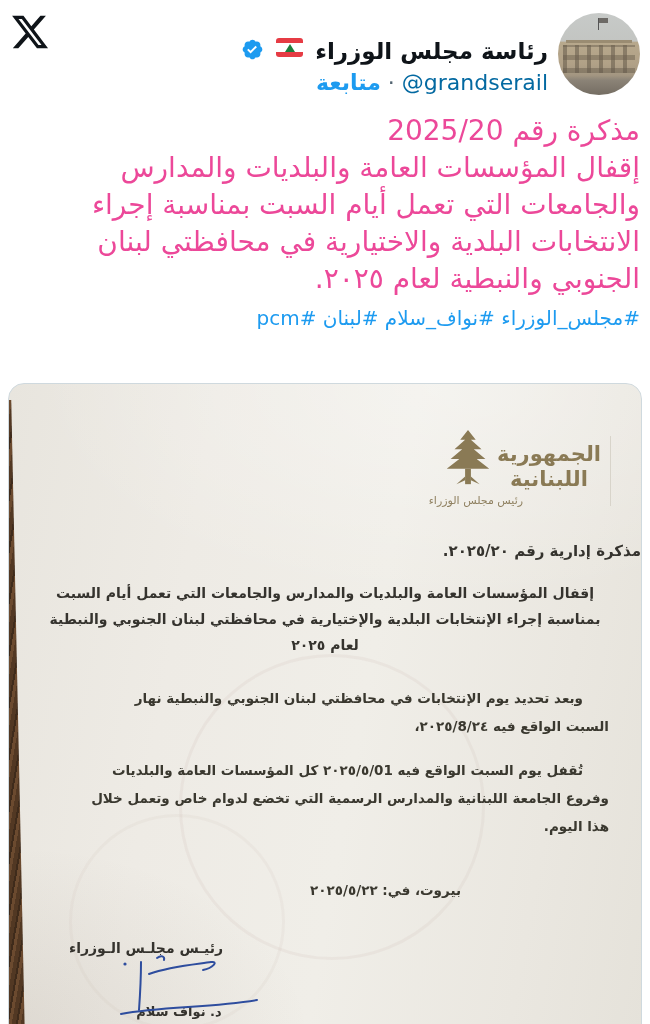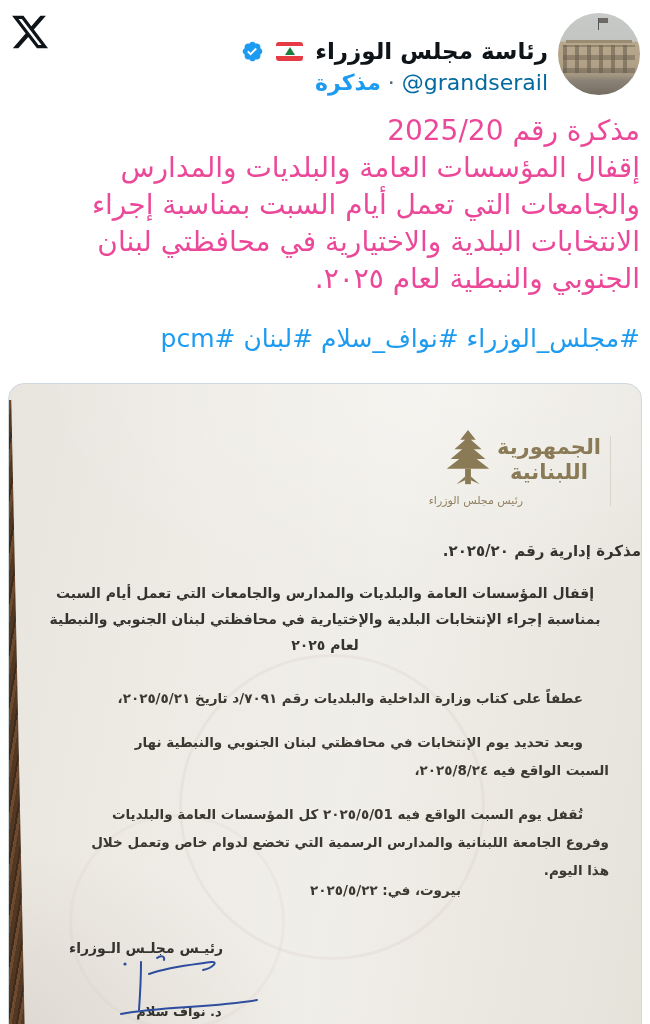--- a/index.html
+++ b/index.html
@@ -25,41 +25,41 @@
     position:absolute;left:6%;right:6%;top:40%;height:34%;
     background:
       repeating-linear-gradient(90deg,rgba(84,74,60,.55) 0 4px,transparent 4px 12px),
       repeating-linear-gradient(0deg,rgba(84,74,60,.45) 0 5px,transparent 5px 13px);
     opacity:.8;
   }
   .avatar .roofline{position:absolute;left:10%;right:10%;top:34%;height:3px;background:#9a8c72;}
   .avatar .flagpole{position:absolute;left:49%;top:7%;width:1px;height:12px;background:#555;}
   .avatar .flag{position:absolute;left:50%;top:7%;width:9px;height:5px;background:#6d6a66;}
   .name-block{display:flex;flex-direction:column;align-items:flex-start;direction:rtl;margin-top:2px;}
-  .name-row{display:flex;align-items:center;gap:12px;direction:rtl;margin-top:24px;}
+  .name-row{display:flex;gap:12px;direction:rtl;margin-top:24px;}
   .display-name{font-size:23px;font-weight:bold;color:#0f1419;white-space:nowrap;}
   .flag-emoji{display:inline-block;width:27px;height:19px;border-radius:3px;overflow:hidden;position:relative;background:#fff;flex:0 0 auto;}
   .flag-emoji .stripe-top{position:absolute;top:0;left:0;right:0;height:26%;background:#e63b44;}
   .flag-emoji .stripe-bottom{position:absolute;bottom:0;left:0;right:0;height:26%;background:#e63b44;}
   .flag-emoji .cedar{position:absolute;left:50%;top:50%;transform:translate(-50%,-50%);width:0;height:0;
     border-left:5px solid transparent;border-right:5px solid transparent;border-bottom:8px solid #1c7e3d;}
   .verified-badge{width:23px;height:23px;flex:0 0 auto;}
   .handle-row{display:flex;align-items:center;gap:7px;direction:rtl;margin-top:6px;}
   .handle{font-size:22px;color:#0369a1;direction:ltr;unicode-bidi:embed;}
   .dot-sep{font-size:22px;color:#536471;}
   .follow-link{font-size:22px;font-weight:bold;color:#1d9bf0;cursor:pointer;}
   
   .tweet-text{
     direction:rtl;text-align:right;padding:10px 10px 0 10px;
     font-size:28px;line-height:37px;color:#ec4899;
   }
   .tweet-text .memo-line{white-space:nowrap;}
   .hashtag-line{
     direction:rtl;text-align:right;padding:2px 10px 0 10px;
-    font-size:25px;line-height:38px;color:#1d9bf0;margin-top:21px;
+    font-size:20px;line-height:38px;color:#1d9bf0;
   }
   .hashtag-line a{color:#1d9bf0;text-decoration:none;cursor:pointer;}
   
   .media-card{
     position:absolute;left:8px;top:383px;width:632px;height:660px;
     border:1px solid #cfd9de;border-radius:16px;overflow:hidden;
     background:linear-gradient(100deg,#e8e5de 0%,#eeebe5 28%,#f0eee8 55%,#eae7e0 82%,#e5e2da 100%);
     cursor:pointer;
   }
   .paper-shade{position:absolute;inset:0;
@@ -72,21 +72,21 @@
     background:repeating-linear-gradient(100deg,#6b4a2f 0 3px,#523823 3px 7px,#3f2b1b 7px 9px);
     clip-path:polygon(0 0,14% 0,100% 100%,0 100%);
   }
   .seal-watermark{
     position:absolute;width:300px;height:300px;border-radius:50%;
     border:3px solid #c9b0a8;opacity:.14;left:170px;top:270px;
   }
   .seal-watermark.small{width:210px;height:210px;left:60px;top:430px;opacity:.10;}
   .letterhead{
     position:absolute;top:44px;right:40px;display:flex;flex-direction:row-reverse;
-    align-items:center;direction:rtl;
+    align-items:flex-end;direction:rtl;
   }
   .cedar-logo{width:58px;height:64px;flex:0 0 auto;}
   .republic-text{
     color:#8a7a55;font-weight:bold;font-size:21px;line-height:25px;
     text-align:center;min-width:92px;
   }
   .office-text{
     position:absolute;top:110px;right:118px;color:#8f8060;font-size:11px;
     letter-spacing:1px;direction:rtl;white-space:nowrap;
   }
@@ -140,21 +140,21 @@
             <span class="cedar"></span>
         </span>
         <svg class="verified-badge" viewBox="0 0 24 24">
           <path fill="#1d9bf0" d="M22.25 12c0-1.43-.88-2.67-2.19-3.34.46-1.39.2-2.9-.81-3.91s-2.52-1.27-3.91-.81c-.66-1.31-1.91-2.19-3.34-2.19s-2.67.88-3.33 2.19c-1.4-.46-2.91-.2-3.92.81s-1.26 2.52-.8 3.91c-1.31.67-2.2 1.91-2.2 3.34s.89 2.67 2.2 3.34c-.46 1.39-.21 2.9.8 3.91s2.52 1.26 3.91.81c.67 1.31 1.91 2.19 3.34 2.19s2.68-.88 3.34-2.19c1.39.45 2.9.2 3.91-.81s1.27-2.52.81-3.91c1.31-.67 2.19-1.91 2.19-3.34z"></path>
           <path fill="#ffffff" d="M9.998 16.2l-3.63-3.63 1.414-1.414 2.216 2.216 5.21-5.21 1.414 1.414z"></path>
         </svg>
       </div>
       <div class="handle-row">
         <span class="handle">@grandserail</span>
         <span class="dot-sep">·</span>
-        <span class="follow-link">مذكرة</span>
+        <span class="follow-link">متابعة</span>
       </div>
     </div>
   </div>
 </div>
 
 <div class="tweet-text">
   <div class="memo-line">مذكرة رقم 2025/20</div>
   <div>إقفال المؤسسات العامة والبلديات والمدارس والجامعات التي تعمل أيام السبت بمناسبة إجراء الانتخابات البلدية والاختيارية في محافظتي لبنان الجنوبي والنبطية لعام ٢٠٢٥.</div>
 </div>
 <div class="hashtag-line">
@@ -188,21 +188,20 @@
   <div class="office-text">رئيس مجلس الوزراء</div>
 
   <div class="doc-title">مذكرة إدارية رقم ٢٠٢٥/٢٠.</div>
 
   <div class="doc-subject">
     <div>إقفال المؤسسات العامة والبلديات والمدارس والجامعات التي تعمل أيام السبت</div>
     <div>بمناسبة إجراء الإنتخابات البلدية والإختيارية في محافظتي لبنان الجنوبي والنبطية لعام ٢٠٢٥</div>
   </div>
 
   <div class="doc-body">
-    <p>عطفاً على كتاب وزارة الداخلية والبلديات رقم ٧٠٩١/د تاريخ ٢٠٢٥/٥/٢١،</p>
     <p>وبعد تحديد يوم الإنتخابات في محافظتي لبنان الجنوبي والنبطية نهار السبت الواقع فيه ٢٠٢٥/8/٢٤،</p>
     <p>تُقفل يوم السبت الواقع فيه ٢٠٢٥/٥/01 كل المؤسسات العامة والبلديات وفروع الجامعة اللبنانية والمدارس الرسمية التي تخضع لدوام خاص وتعمل خلال هذا اليوم.</p>
   </div>
 
   <div class="doc-dateline">بيروت، في: ٢٠٢٥/٥/٢٢</div>
 
   <div class="signature-block">
     <div class="signature-title">رئيـس مجلـس الـوزراء</div>
     <svg class="signature-scribble" viewBox="0 0 220 78">
       <g fill="none" stroke="#2e4d9e" stroke-width="2" stroke-linecap="round">

